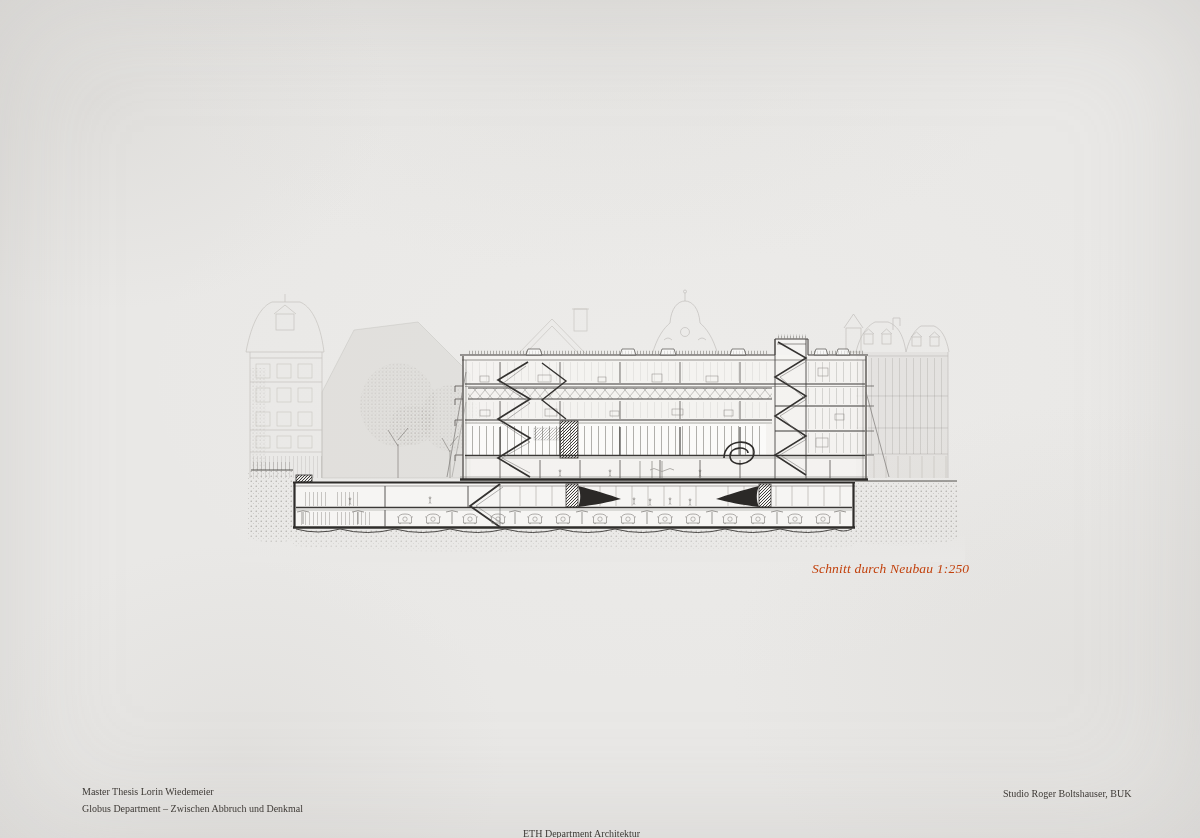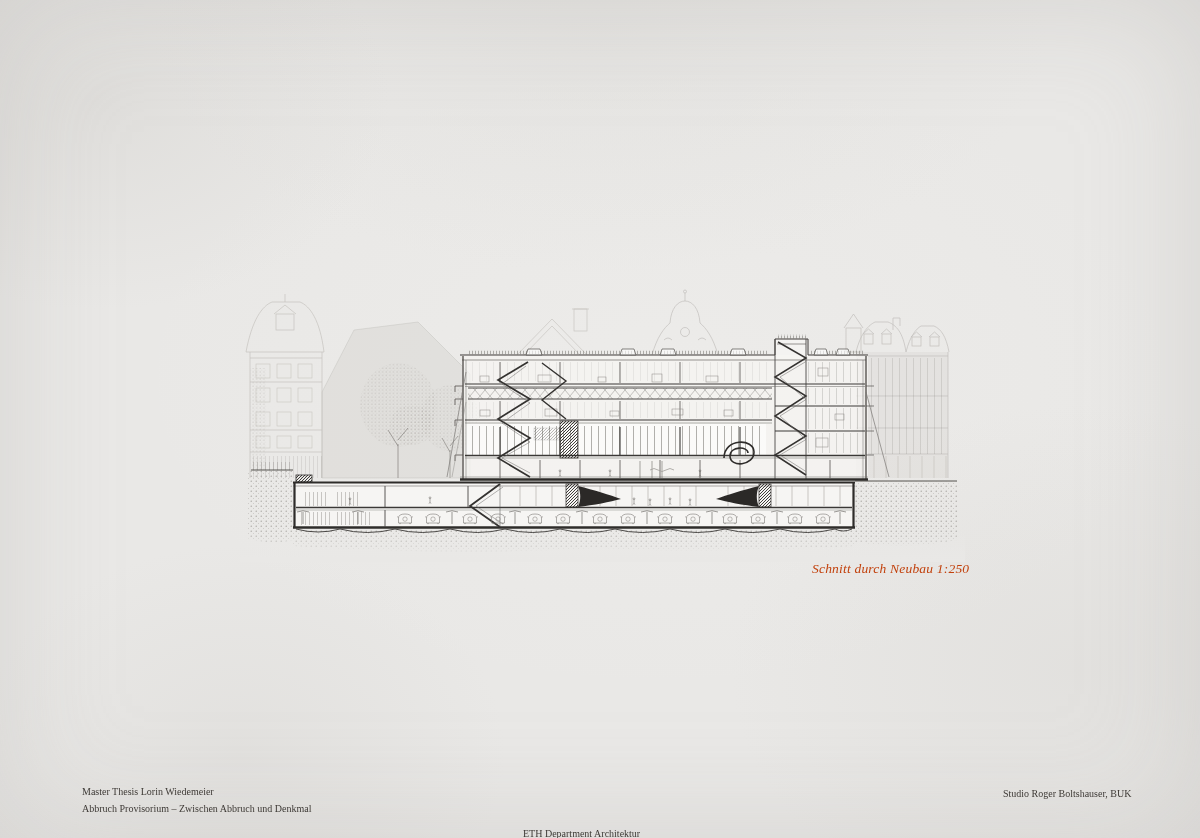--- a/index.html
+++ b/index.html
@@ -318,18 +318,18 @@
       <use href="#fig" transform="translate(700,474)"></use>
 
       <path d="M650,470 q4,-3 8,0 q4,3 8,0 q4,-3 8,0" fill="none" stroke="#a09d99" stroke-width="0.8"></path>
     </g>
   </svg>
 
   <div class="caption">Schnitt durch Neubau 1:250</div>
 
   <div class="footer footer-left">
     <div>Master Thesis Lorin Wiedemeier</div>
-    <div>Abbruch Provisorium – Zwischen Abbruch und Denkmal</div>
+    <div>Globus Department – Zwischen Abbruch und Denkmal</div>
   </div>
   <div class="footer footer-center">ETH Department Architektur</div>
   <div class="footer footer-right">Studio Roger Boltshauser, BUK</div>
 
 </div>
 
 </body></html>

